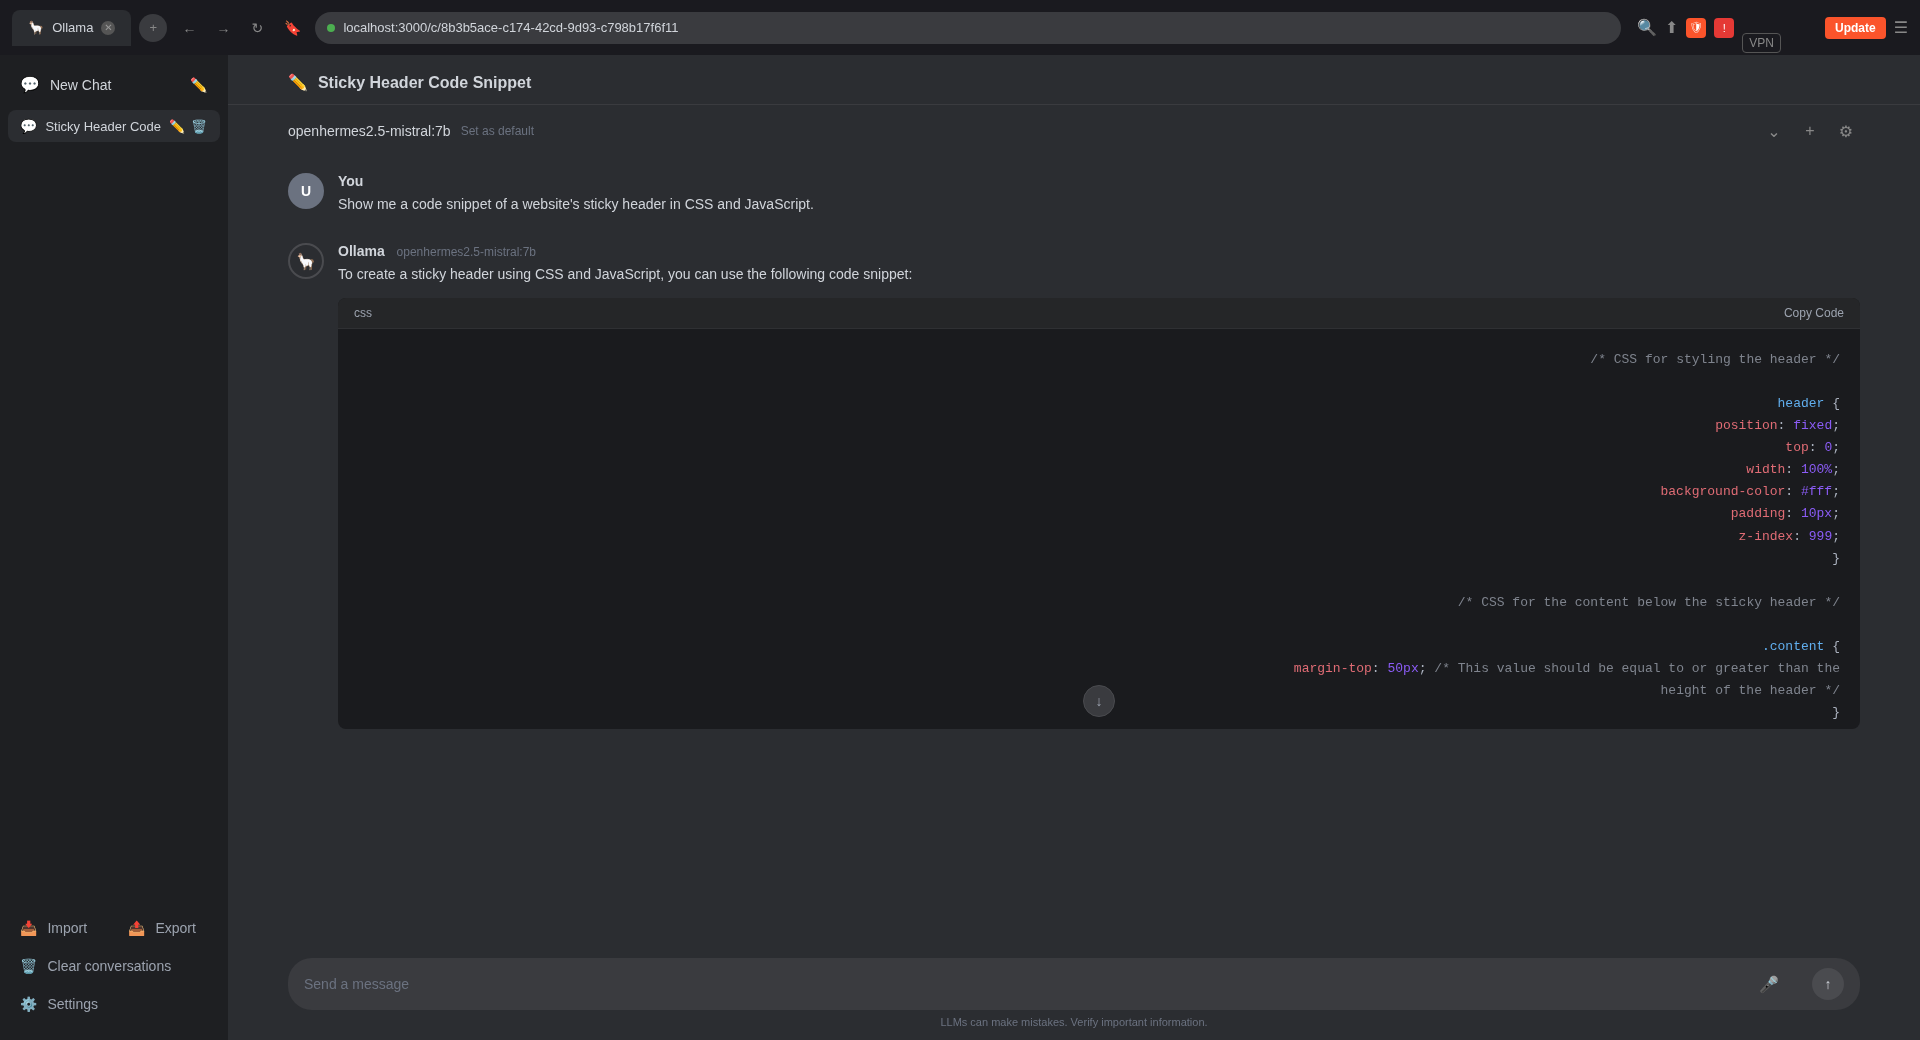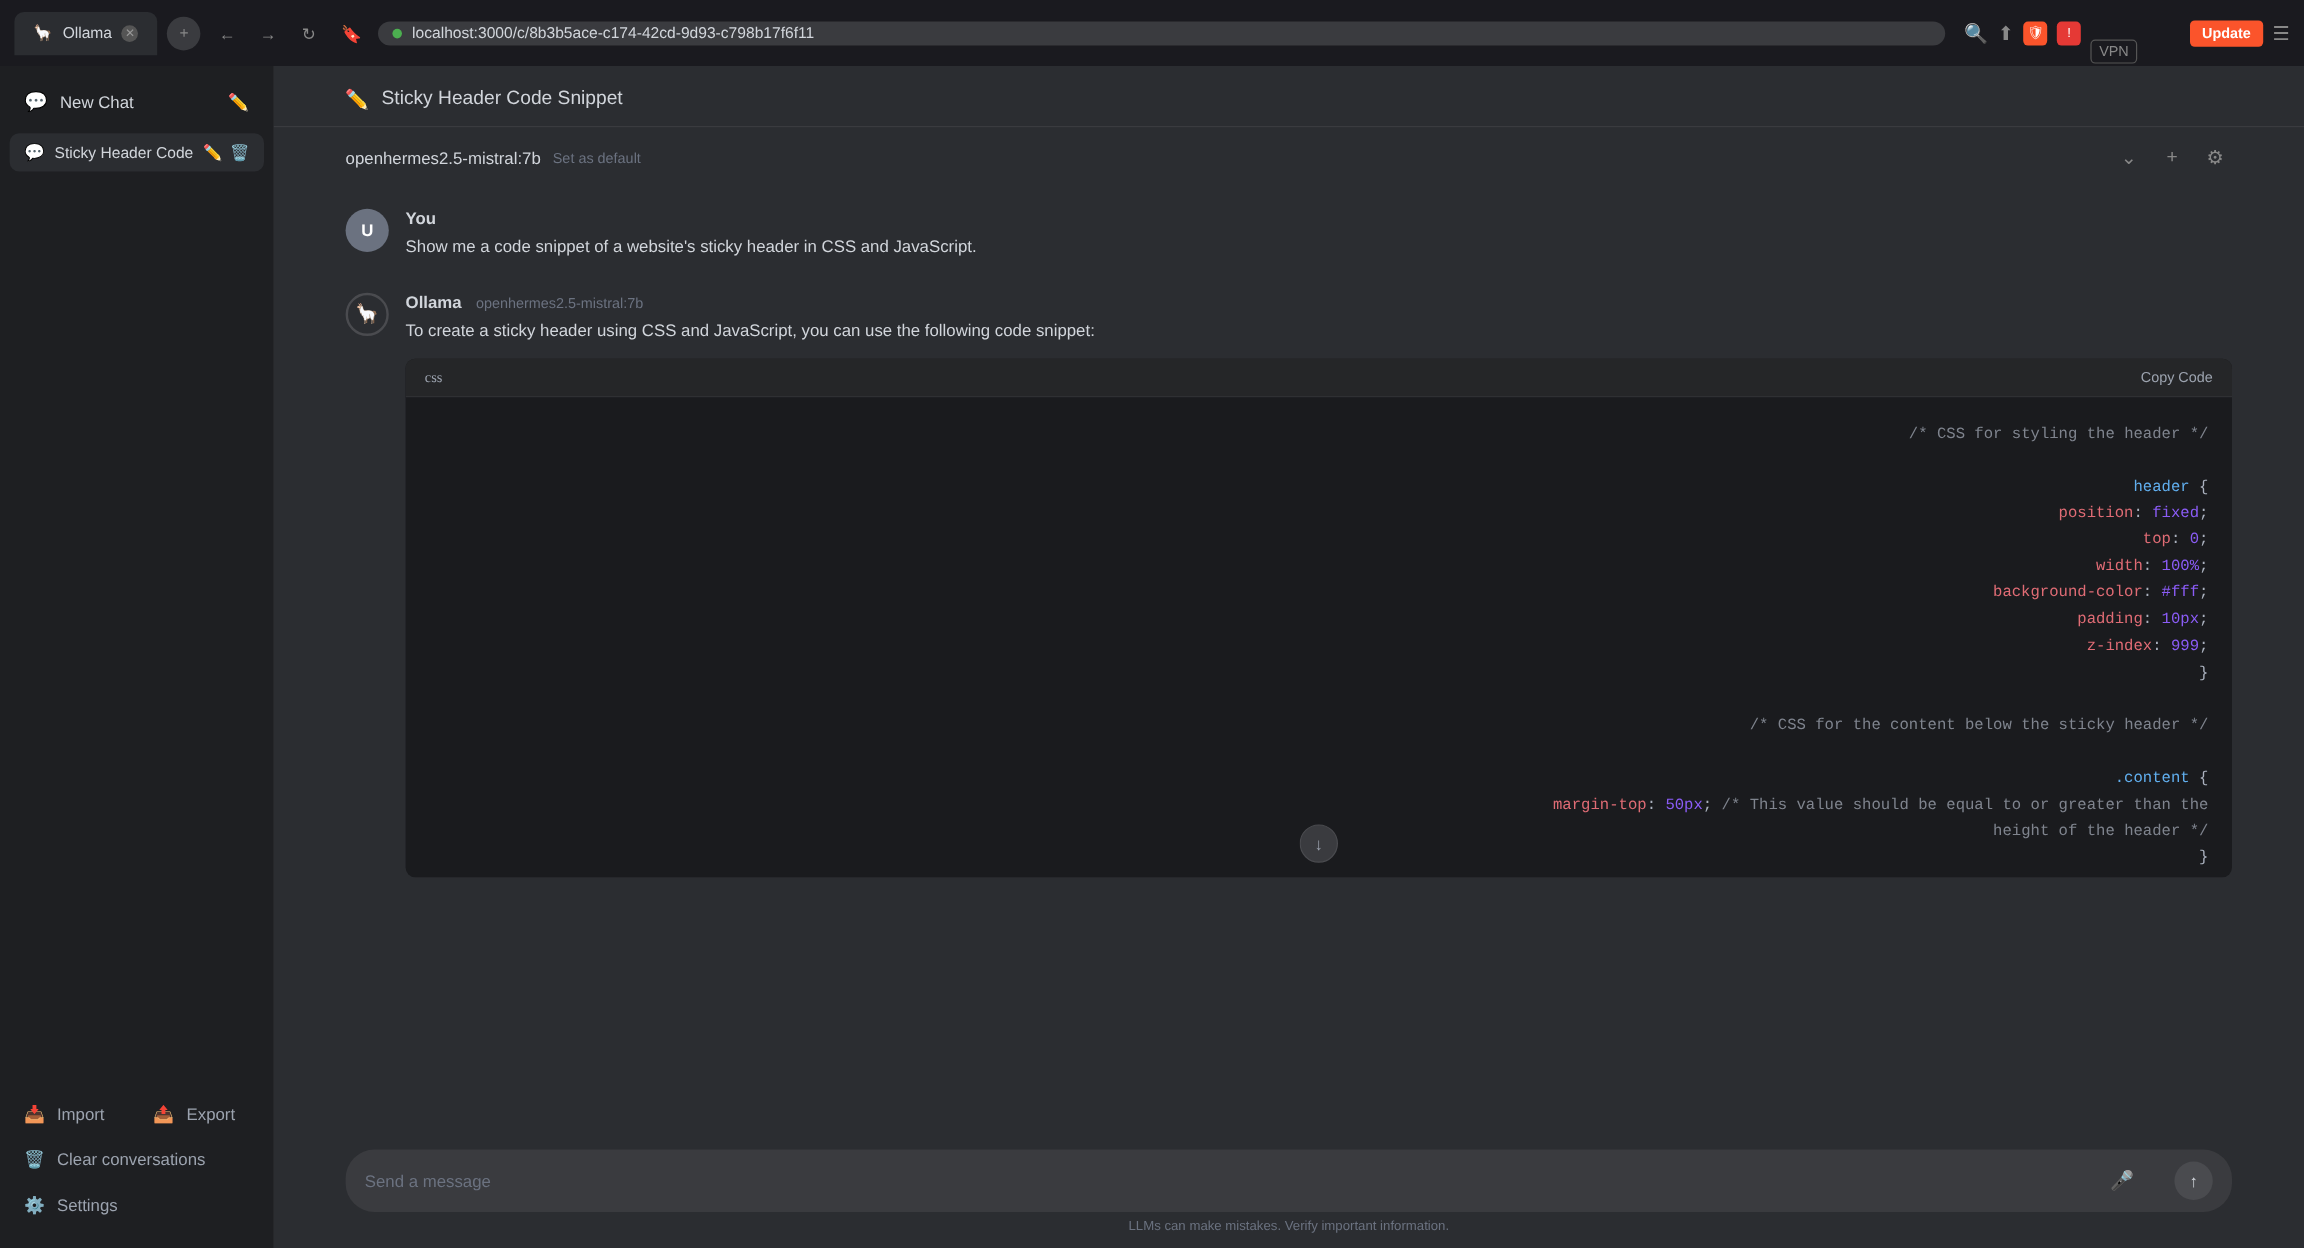--- a/index.html
+++ b/index.html
@@ -60,21 +60,21 @@
       align-items: center;
       justify-content: center;
       color: #888;
       font-size: 14px;
       cursor: pointer;
     }
     .address-bar {
       flex: 1;
       background: #3a3b3f;
       border-radius: 20px;
-      height: 20px;
+      height: 32px;
       display: flex;
       align-items: center;
       padding: 0 12px;
       gap: 8px;
       font-size: 13px;
       color: #d1d5db;
     }
     .address-dot {
       width: 8px;
       height: 8px;
@@ -237,21 +237,21 @@
       border-bottom: 1px solid #3a3b3f;
       flex-shrink: 0;
     }
     .page-header-icon {
       color: #9ca3af;
       font-size: 16px;
     }
     .page-header-title {
       font-size: 16px;
       color: #d1d5db;
-      font-weight: 400;
+      font-weight: 700;
     }
 
     
     .model-selector-bar {
       padding: 12px 60px;
       display: flex;
       align-items: center;
       gap: 10px;
       flex-shrink: 0;
     }
@@ -358,21 +358,21 @@
       display: flex;
       align-items: center;
       justify-content: space-between;
       padding: 8px 16px;
       background: #252628;
       border-bottom: 1px solid #2f3033;
     }
     .code-lang {
       font-size: 12px;
       color: #9ca3af;
-      font-family: Liberation Serif, serif;
+      font-family: Liberation Sans, sans-serif;
     }
     .copy-code-btn {
       font-size: 12px;
       color: #9ca3af;
       cursor: pointer;
     }
     .code-body {
       padding: 20px 20px;
       font-family: 'Courier New', Courier, monospace;
       font-size: 13px;

